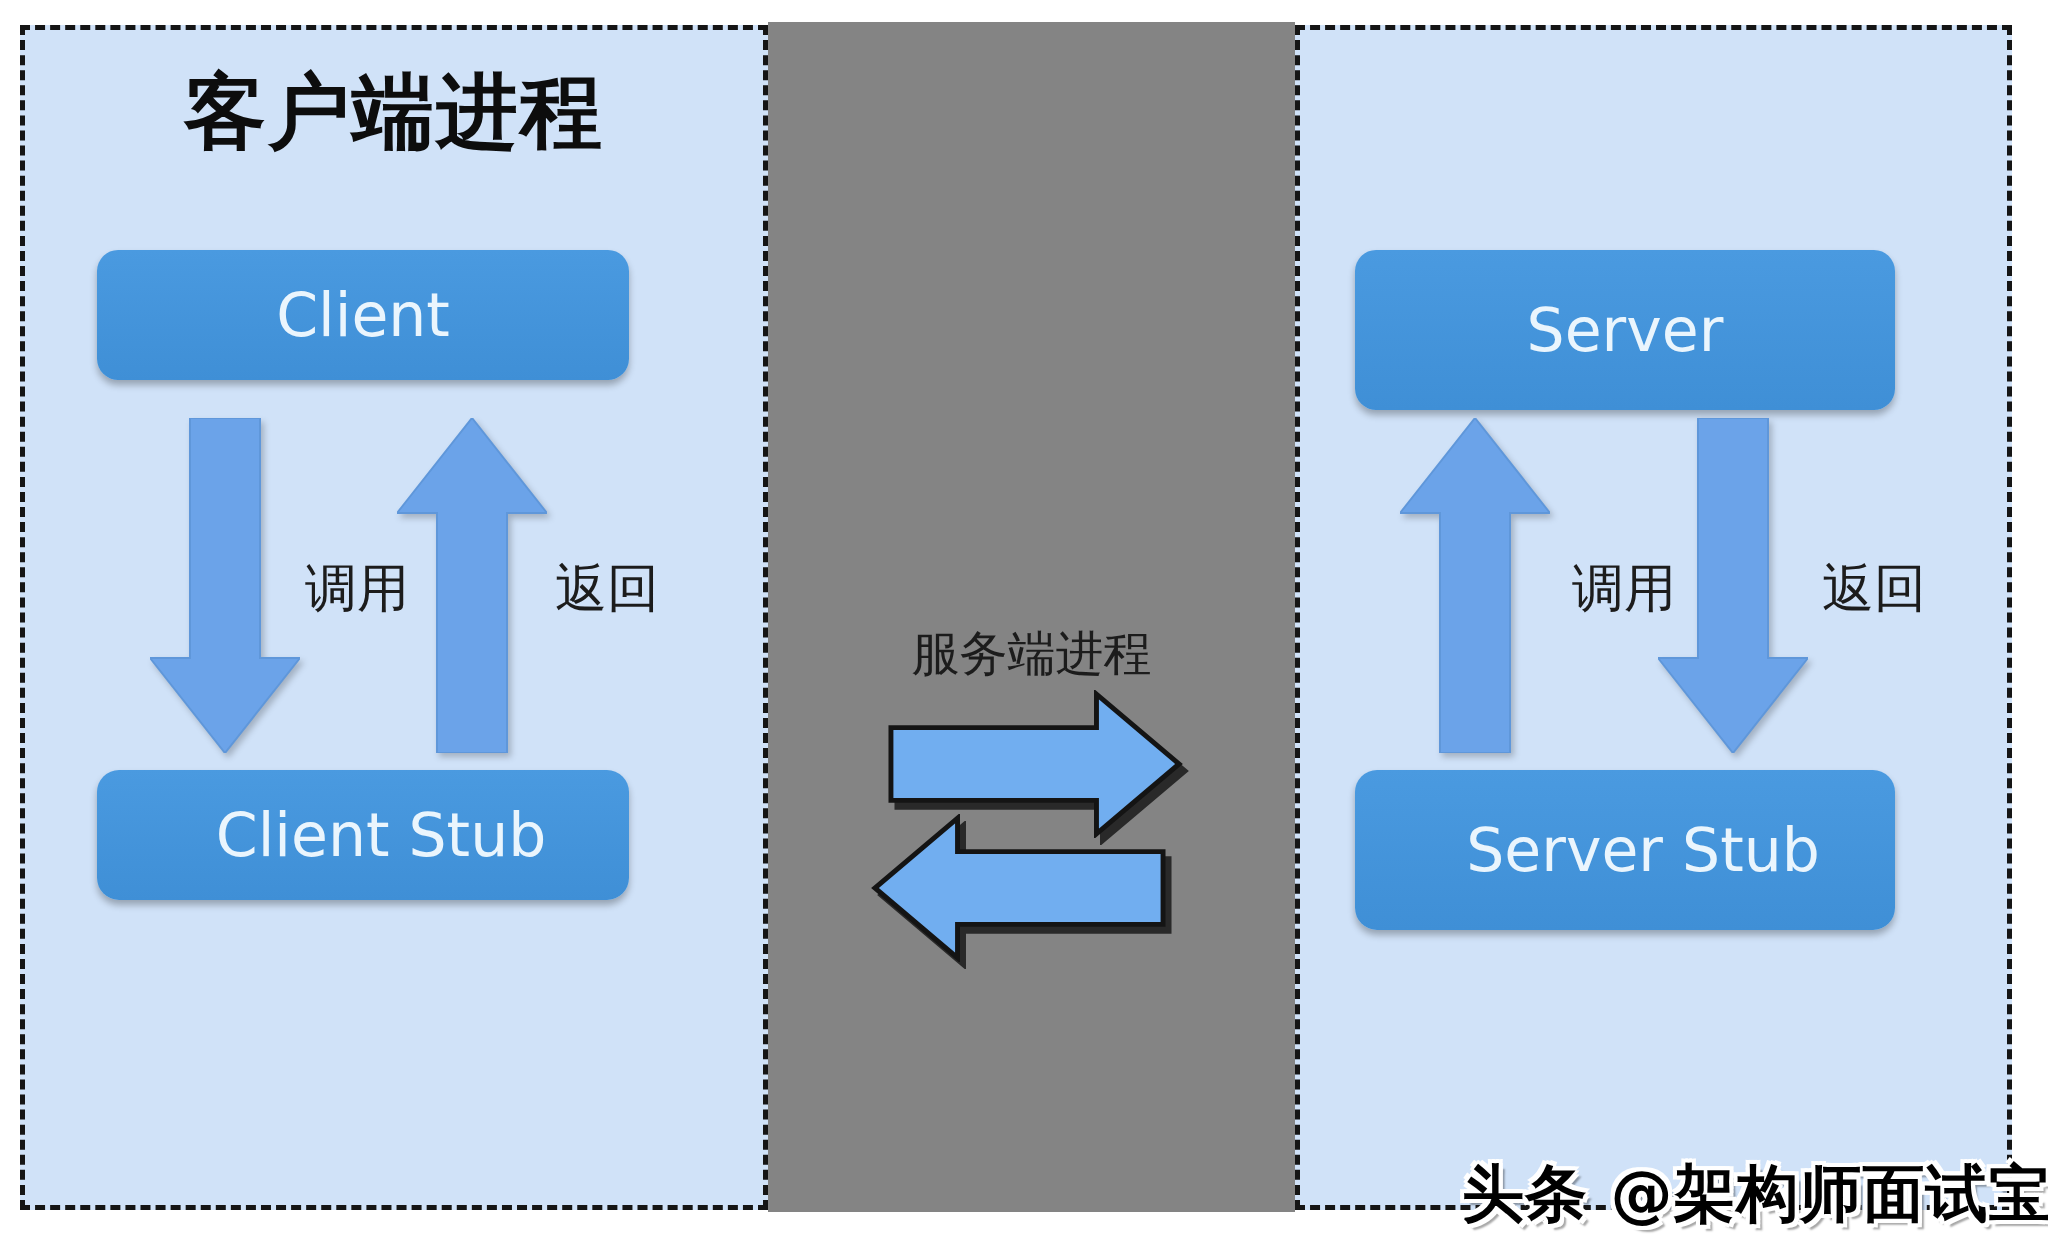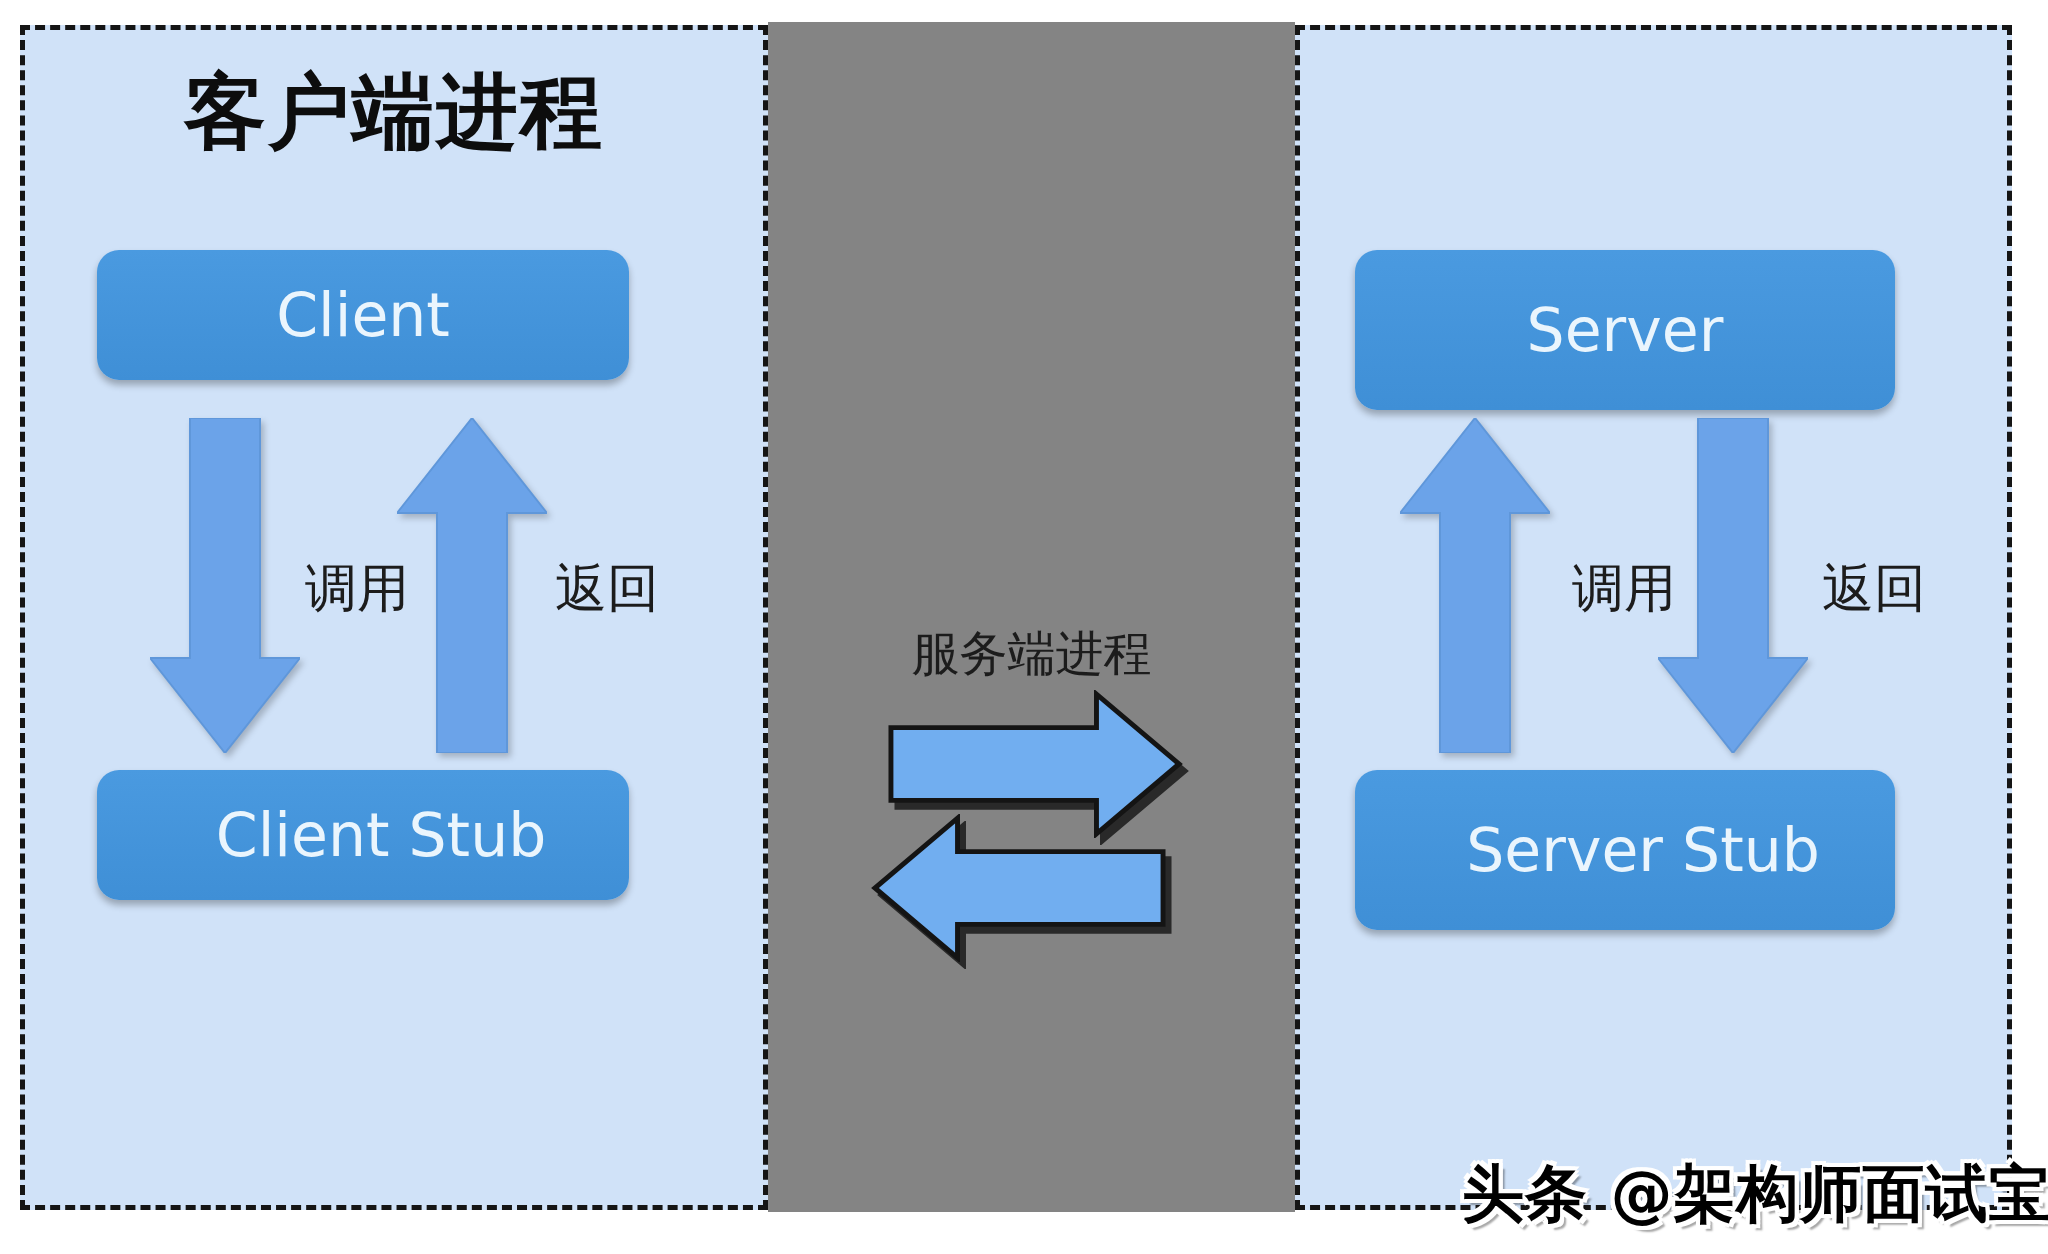--- a/index.html
+++ b/index.html
@@ -53,21 +53,21 @@
     border-radius:22px;
     background:linear-gradient(var(--box-fill-top),var(--box-fill-bottom));
     box-shadow:0 5px 7px rgba(0,0,0,.28);
     display:flex;align-items:center;justify-content:center;
     color:var(--box-text);
     font-size:60px;
     font-weight:400;
   }
   .panel.client .proc-box{left:72px;width:532px;height:130px;}
   .panel.server .proc-box{left:55px;width:540px;height:160px;}
-  .proc-box.top{top:220px;}
+  .proc-box.top{top:220px;border-radius:21px;}
   .proc-box.bottom{top:740px;padding-left:36px;}
   .v-arrow{position:absolute;top:388px;width:150px;height:335px;filter:drop-shadow(3px 4px 3px rgba(0,0,0,.22));}
   .v-arrow polygon{fill:var(--panel-arrow);stroke:var(--panel-arrow-edge);stroke-width:2;}
   .arrow-label{
     position:absolute;
     top:524px;
     font-size:52px;
     color:var(--label-text);
     white-space:nowrap;
     margin-left:32px;

